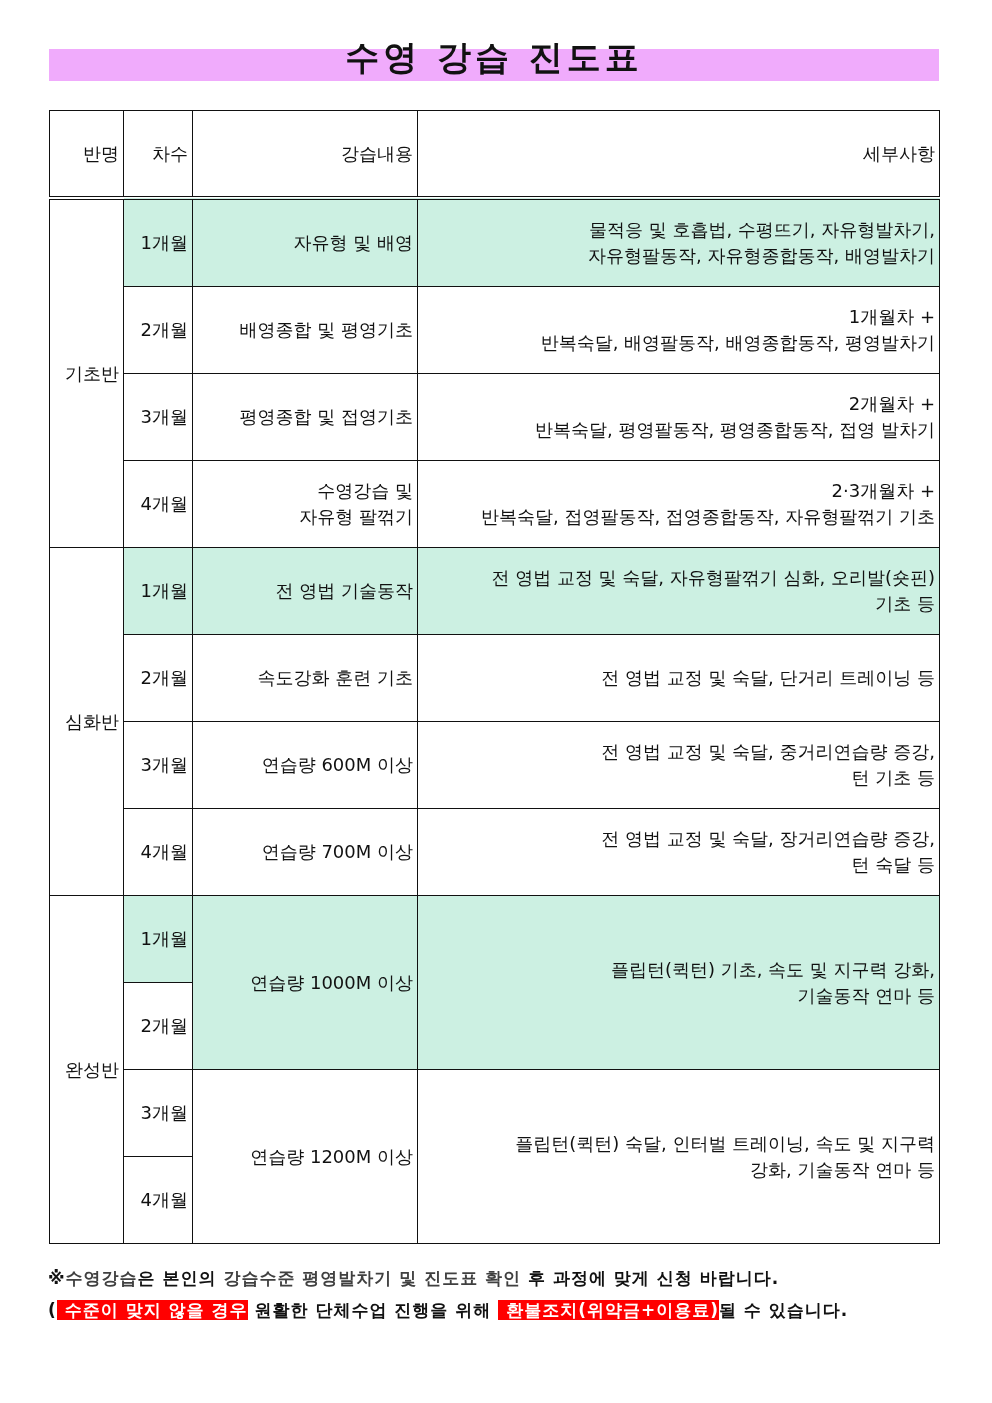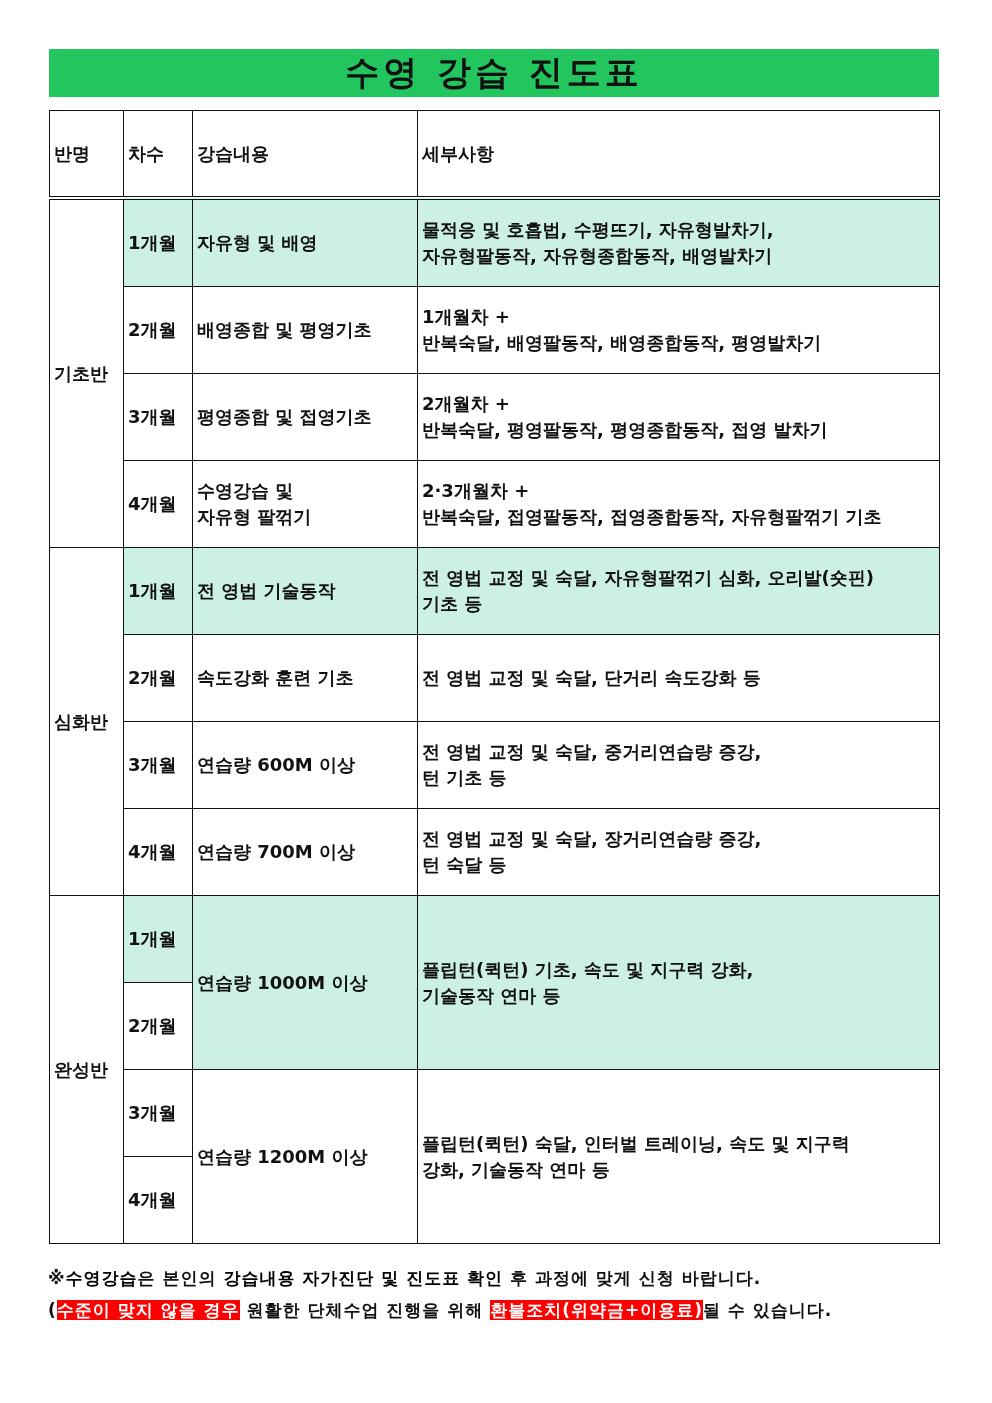--- a/index.html
+++ b/index.html
@@ -1,43 +1,43 @@
 <!DOCTYPE html>
 <html><head>
 <meta charset="utf-8">
 <style>
   html, body { margin: 0; padding: 0; background: #ffffff; }
   body { width: 992px; height: 1403px; position: relative; font-family: "DejaVu Sans", "Liberation Sans", sans-serif; color: #111; }
   .title-bar {
-    position: absolute; left: 49px; top: 49px; width: 890px; height: 48px;
-    background: #22c55e; display: flex; align-items: center; justify-content: center;
+    position: absolute; left: 49px; top: 49px; width: 890px; height: 32px;
+    background: #f0abfc; display: flex; align-items: flex-end; justify-content: center;
   }
   .title-bar h1 { margin: 0; font-size: 34px; font-weight: bold; letter-spacing: 4px; color: #111; }
   table.progress {
     position: absolute; left: 49px; top: 110px; width: 891px;
     border-collapse: collapse; table-layout: fixed;
   }
   table.progress td, table.progress th {
-    border: 1.5px solid #111; text-align: left; vertical-align: middle;
-    font-size: 18px; line-height: 26px; padding: 0 4px; font-weight: bold;
+    border: 1.5px solid #111; text-align: right; vertical-align: middle;
+    font-size: 18px; line-height: 26px; padding: 0 4px; font-weight: normal;
   }
   table.progress th { height: 85px; font-size: 18px; }
   table.progress thead tr { border-bottom: 4px double #111; }
   table.progress thead th { border-bottom: 4px double #111; }
   col.c1 { width: 74px; } col.c2 { width: 69px; } col.c3 { width: 225px; } col.c4 { width: auto; }
   td.cls { font-weight: bold; font-size: 18px; }
   td.month { font-weight: bold; }
   tr.r88 td { height: 86px; }
   .hl { background: #ccf0e2; }
   .hl-text { font-weight: bold; }
   .wrow td.month { height: 86px; }
   .notes { position: absolute; left: 48px; top: 1262px; width: 900px; font-size: 17px; font-weight: bold; line-height: 32px; }
   .notes .line { white-space: nowrap; letter-spacing: 1px; }
-  .red { color: #000000; }
-  .red-bg { background: #ff0000; color: #ffffff; }
+  .red { color: #404040; }
+  .red-bg { background: #ff0000; color: #ffffff; padding-left: 8px; }
 </style>
 </head>
 <body>
 
 <div class="title-bar">
   <h1>수영 강습 진도표</h1>
 </div>
 
 <table class="progress">
   <colgroup>
@@ -99,21 +99,21 @@
       <td class="hl hl-text">전 영법 기술동작</td>
       <td class="hl hl-text">
         <div>전 영법 교정 및 숙달, 자유형팔꺾기 심화, 오리발(숏핀)</div>
         <div>기초 등</div>
       </td>
     </tr>
     <tr class="r88">
       <td class="month">2개월</td>
       <td>속도강화 훈련 기초</td>
       <td>
-        <div>전 영법 교정 및 숙달, 단거리 속도강화 등</div>
+        <div>전 영법 교정 및 숙달, 단거리 트레이닝 등</div>
       </td>
     </tr>
     <tr class="r88">
       <td class="month">3개월</td>
       <td>연습량 600M 이상</td>
       <td>
         <div>전 영법 교정 및 숙달, 중거리연습량 증강,</div>
         <div>턴 기초 등</div>
       </td>
     </tr>
@@ -146,15 +146,15 @@
         <div>강화, 기술동작 연마 등</div>
       </td>
     </tr>
     <tr class="wrow">
       <td class="month">4개월</td>
     </tr>
   </tbody>
 </table>
 
 <div class="notes">
-  <div class="line"><span>※</span><span class="red">수영강습</span><span>은 본인의 </span><span class="red">강습내용 자가진단 및 진도표 확인</span><span> 후 과정에 맞게 신청 바랍니다.</span></div>
+  <div class="line"><span>※</span><span class="red">수영강습</span><span>은 본인의 </span><span class="red">강습수준 평영발차기 및 진도표 확인</span><span> 후 과정에 맞게 신청 바랍니다.</span></div>
   <div class="line"><span>(</span><span class="red-bg">수준이 맞지 않을 경우</span><span> 원활한 단체수업 진행을 위해 </span><span class="red-bg">환불조치(위약금+이용료)</span><span>될 수 있습니다.</span></div>
 </div>
 
 </body></html>

